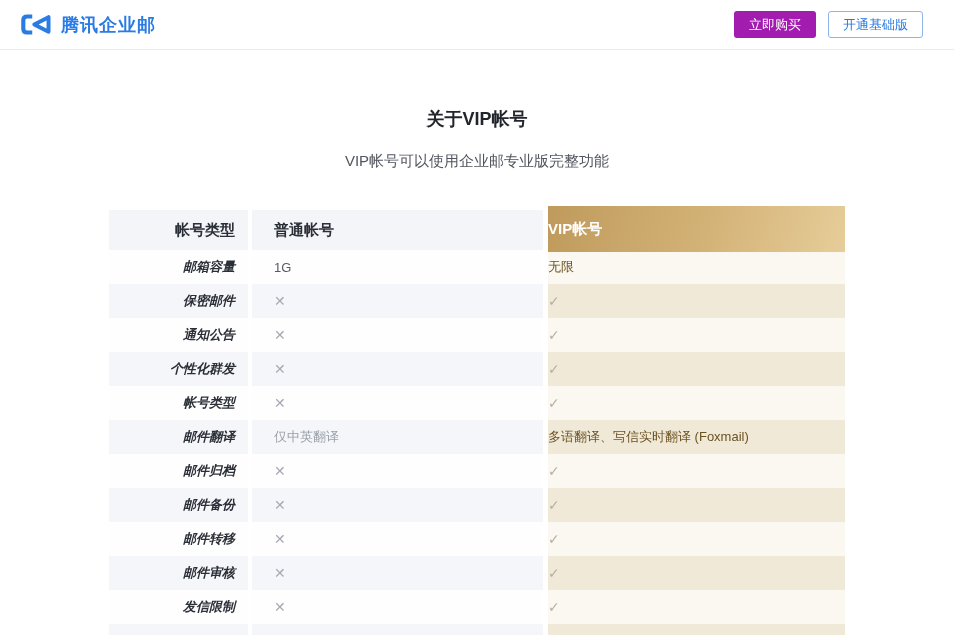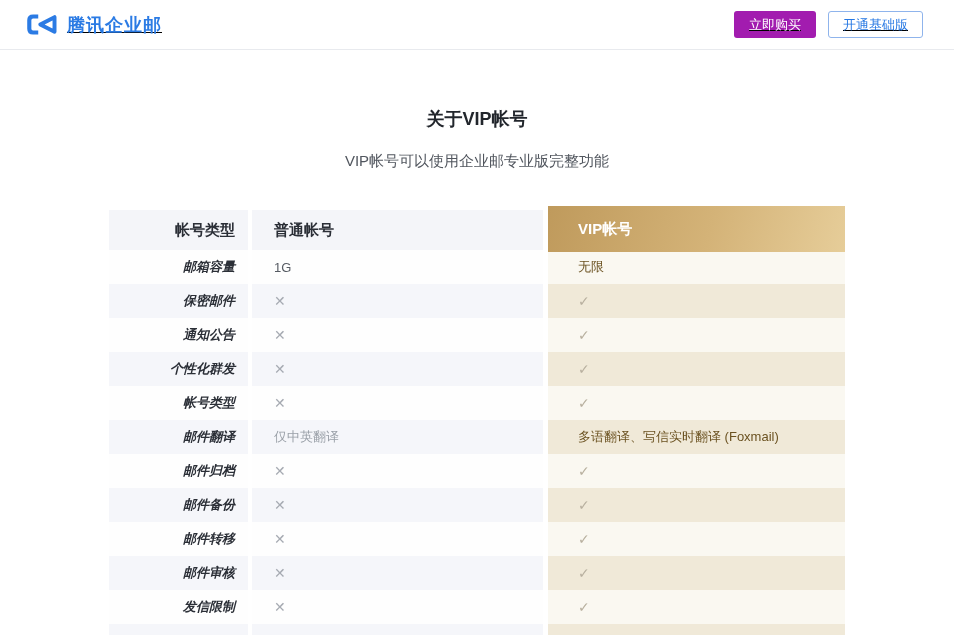--- a/index.html
+++ b/index.html
@@ -1,21 +1,21 @@
 <!DOCTYPE html>
 <html><head>
 <meta charset="utf-8">
 <style>
   * { margin:0; padding:0; box-sizing:border-box; }
   html,body { width:954px; height:635px; overflow:hidden; background:#fff;
     font-family:"Liberation Sans","DejaVu Sans",sans-serif; }
 
   
   .topbar { height:50px; display:flex; align-items:center;
-    padding:0 31px 0 26px; border-bottom:1px solid #e8eaee; background:#fff;text-decoration:underline; }
+    padding:0 31px 0 20px; border-bottom:1px solid #e8eaee; background:#fff; }
   .logo { display:flex; align-items:center; gap:9px; margin-right:auto; cursor:pointer; }
   .logo-mark { width:32px; height:23px; display:block; }
   .logo-text { font-size:18px; font-weight:bold; color:#2b7be4; letter-spacing:1px; }
   .btn { display:inline-flex; align-items:center; justify-content:center;
     height:27px; padding:0 14px; font-size:13px; border-radius:3px; cursor:pointer;
     border:1px solid transparent; }
   .btn-primary { background:#a21caf; color:#fff; }
   .btn-outline { background:#fff; color:#2577e3; border-color:#8fb4ec; margin-left:12px; }
 
   
@@ -24,21 +24,21 @@
   .hero-sub { margin-top:16px; font-size:15px; line-height:18px; color:#51565e; }
 
   
   .cmp { width:736px; margin:40px auto 0; position:relative; }
   .trow { display:flex; }
   .c1 { width:139px; display:flex; align-items:center; justify-content:flex-end;
         padding-right:13px; }
   .g1 { width:4px; background:#fff; }
   .c2 { width:291px; display:flex; align-items:center; padding-left:22px; }
   .g2 { width:5px; background:#fff; }
-  .c3 { width:297px; display:flex; align-items:center; padding-left:30px; }
+  .c3 { width:297px; display:flex; align-items:center; }
 
   .thead { height:40px; }
   .thead .c1, .thead .c2 { background:#f4f5f9; font-size:15px; font-weight:bold; color:#2b2f37; }
   .thead .c3 { position:relative; top:-4px; height:46px; z-index:2;
     background:linear-gradient(105deg,#bf9a5c 0%,#d4b378 55%,#e6cd99 100%);
     color:#fff; font-size:15px; font-weight:bold; }
 
   .tbody .trow { height:34px; }
   .tbody .trow .c1, .tbody .trow .c2 { background:#fefefe; }
   .tbody .trow .c3 { background:#faf8f1; }

